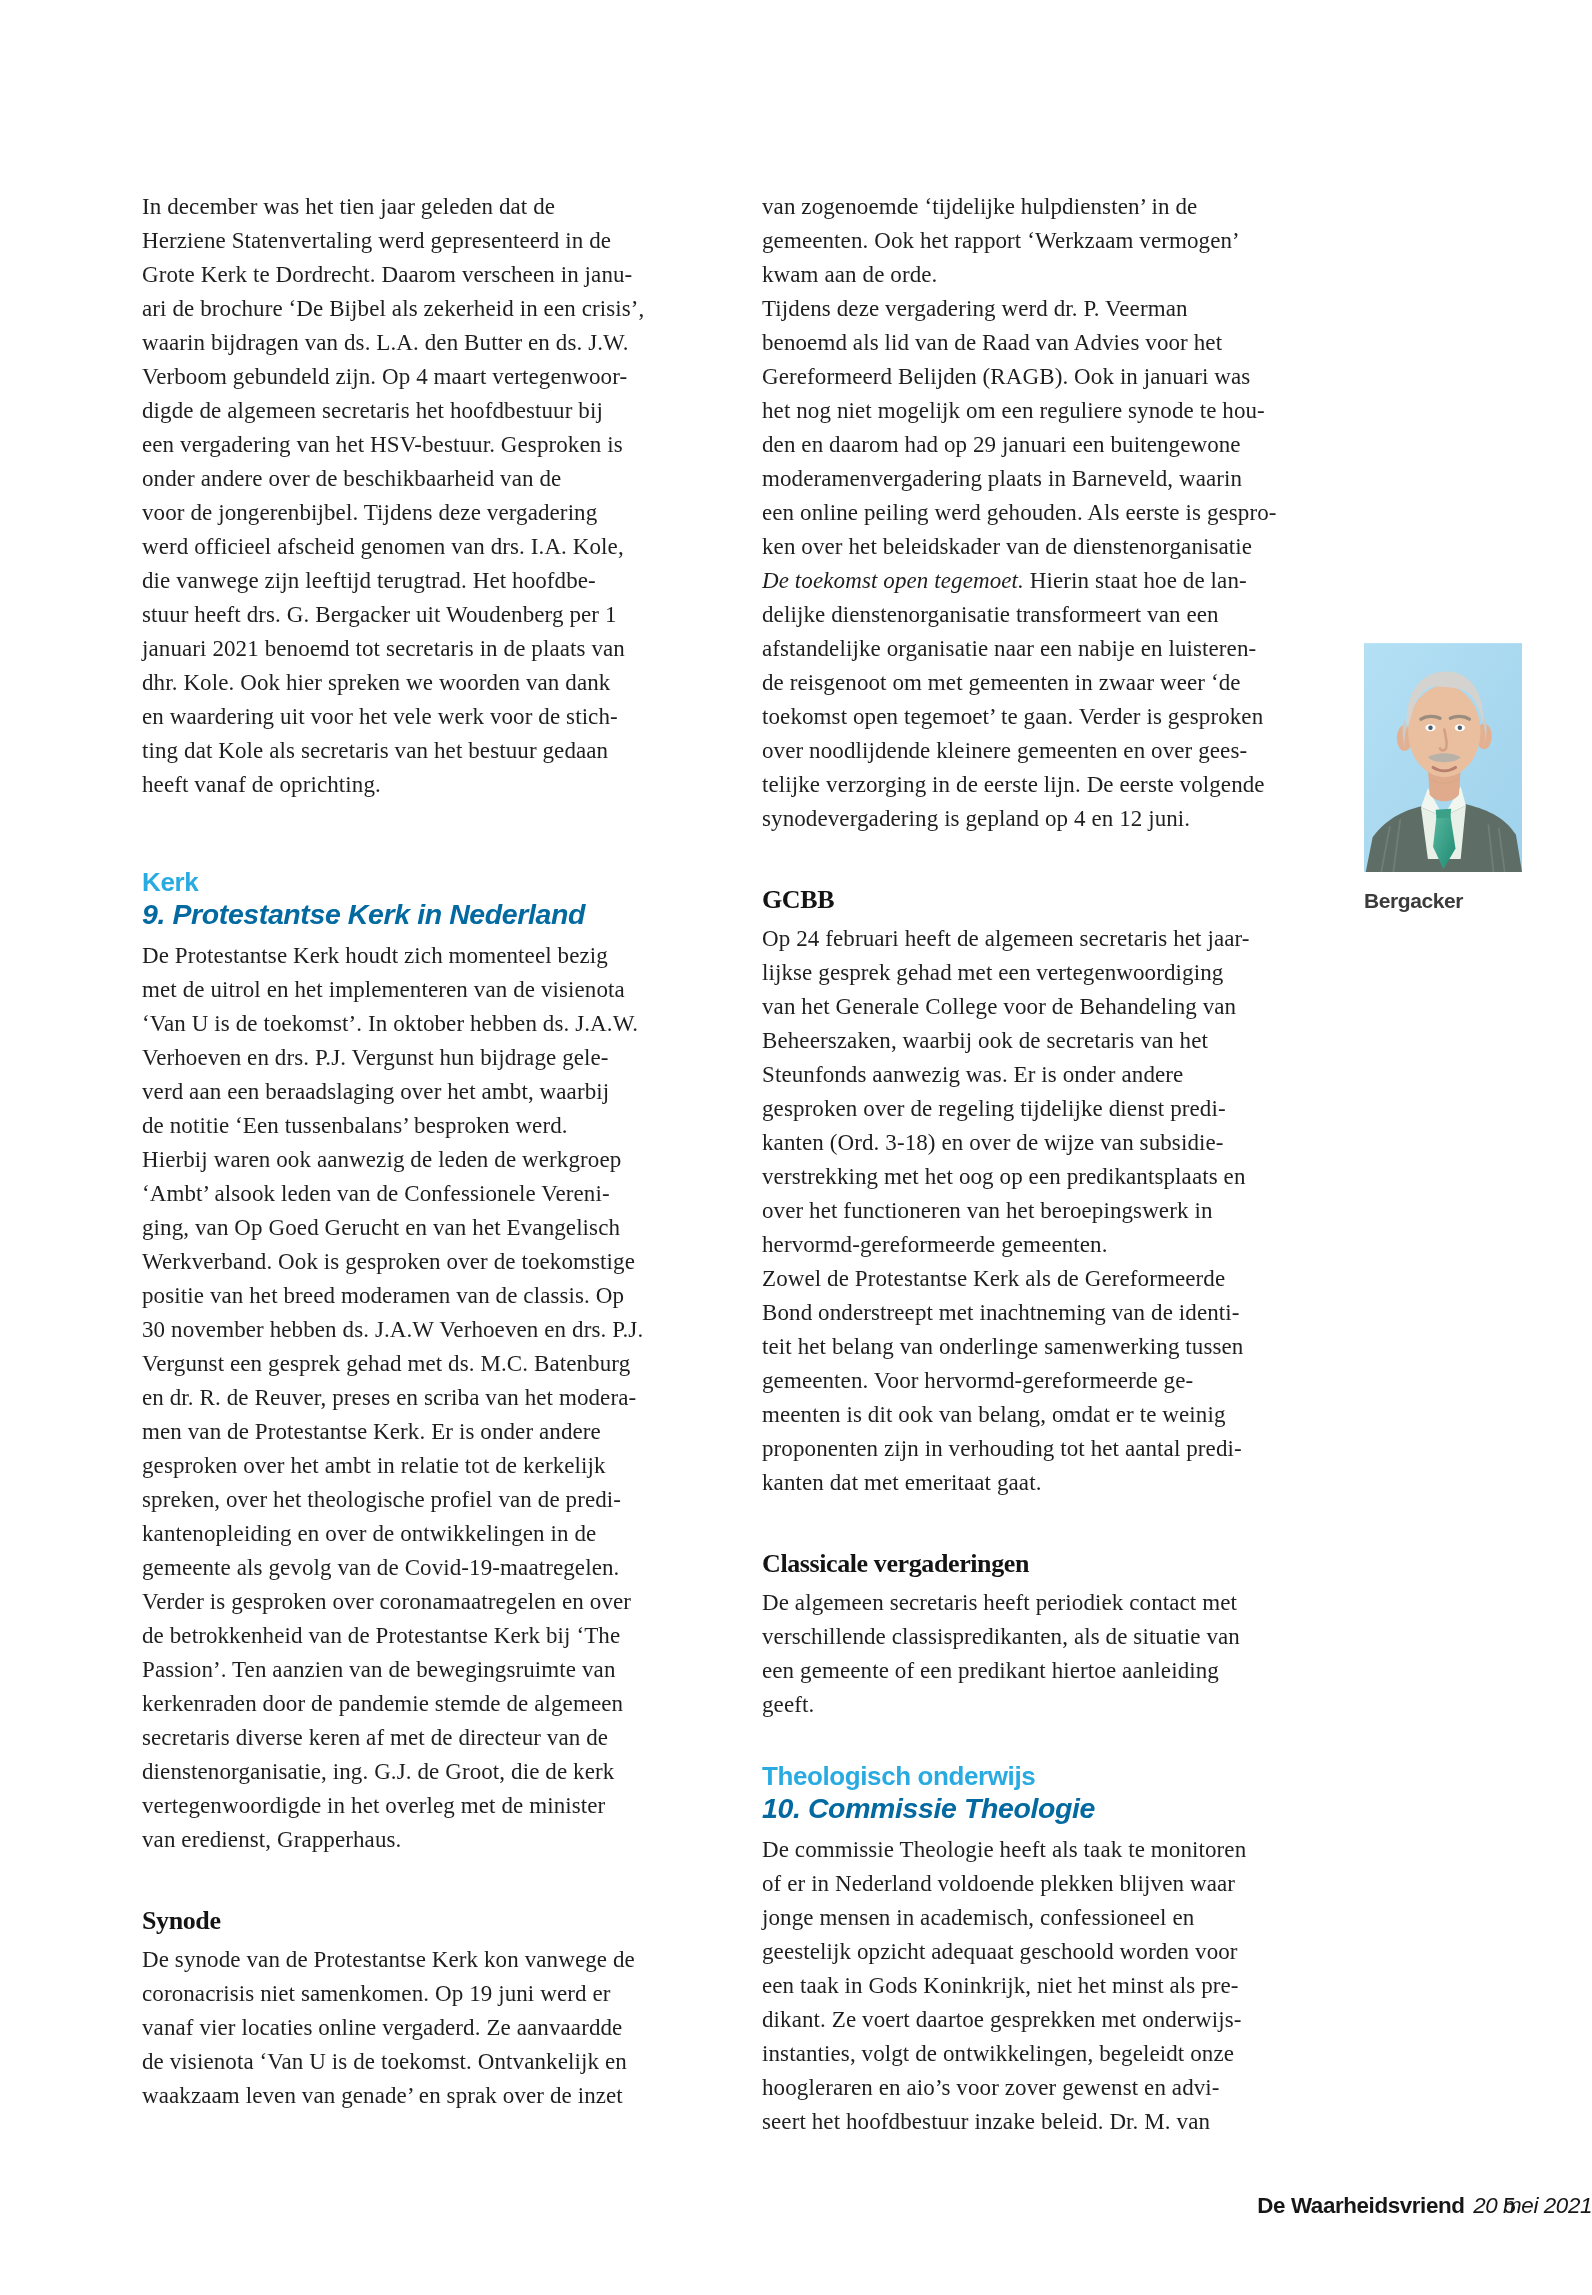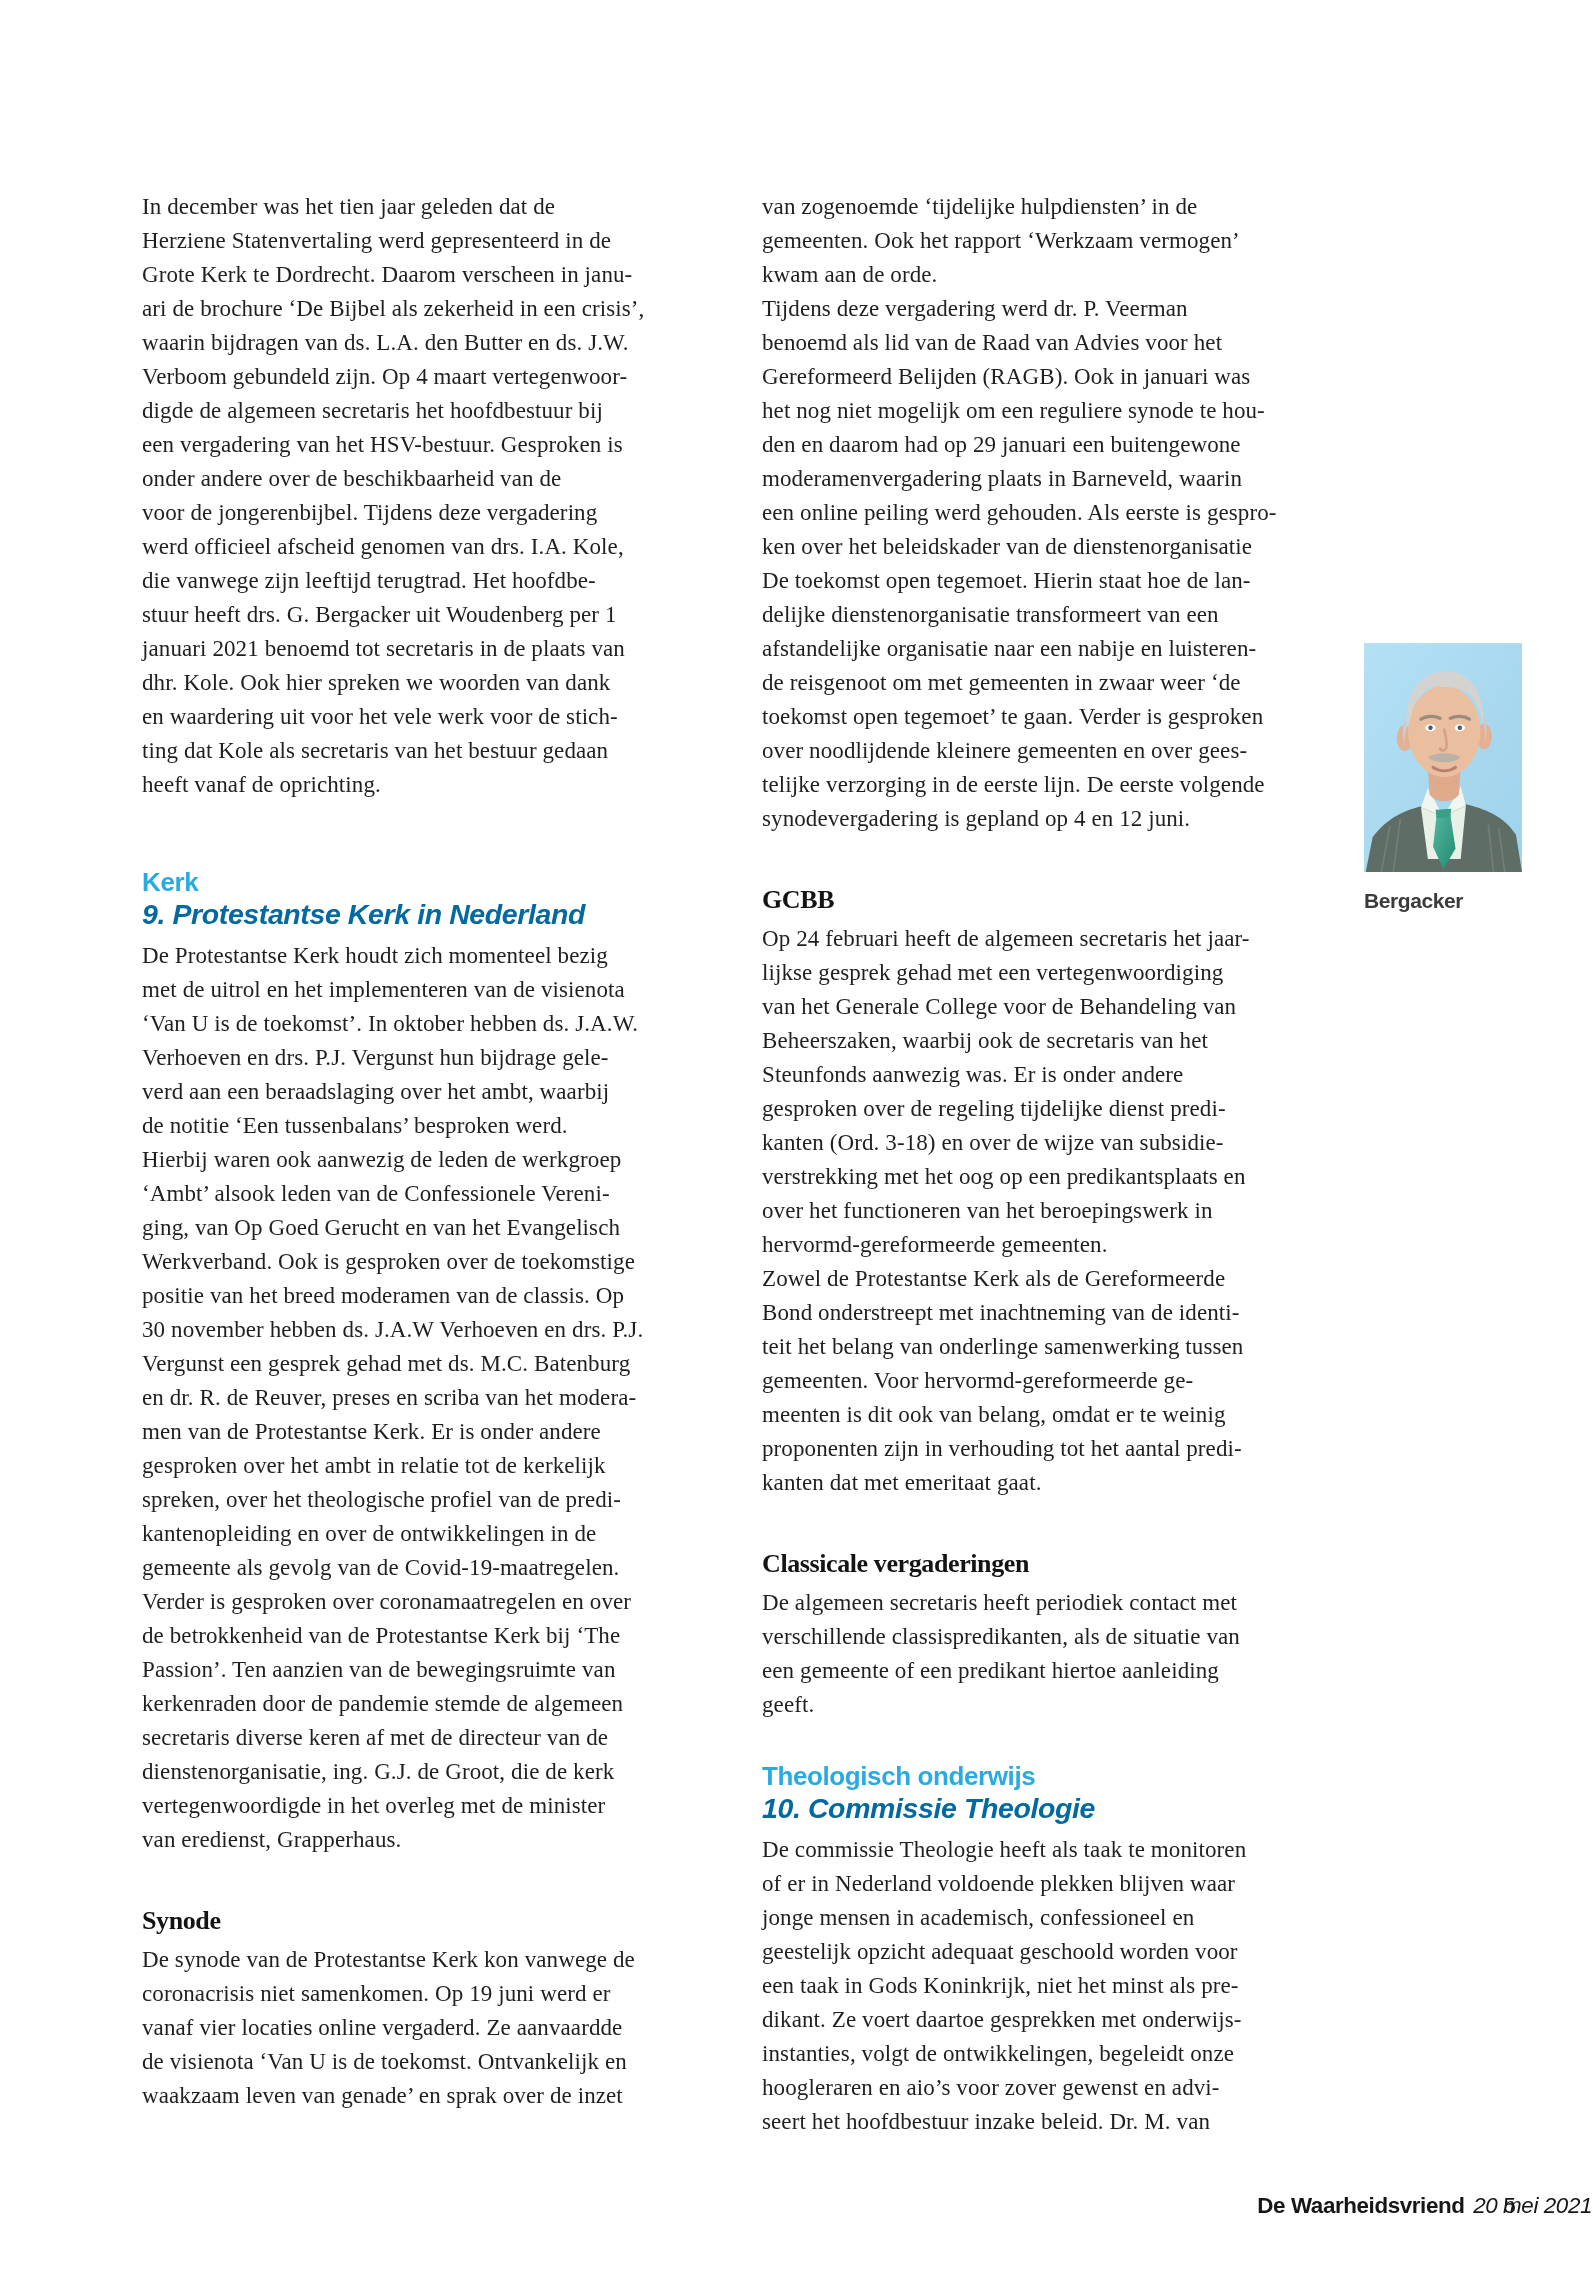--- a/index.html
+++ b/index.html
@@ -15,21 +15,21 @@
   .col.left{left:142px;width:600px;}
   .col.right{left:762px;width:604px;}
   .para{margin:0;padding:0;}
   .line{
     font-size:23px;
     line-height:34px;
     height:34px;
     white-space:nowrap;
     letter-spacing:0.1px;
   }
-  .it{}
+  .it{font-style:italic;}
   .h-cat{
     font-family:"Liberation Sans", sans-serif;
     font-weight:bold;
     color:#29abe2;
     font-size:26px;line-height:29px;
     margin:66px 0 0 0;padding:0;
     letter-spacing:-0.4px;
   }
   .h-cat.tight{margin-top:40px;}
   .h-sub{

